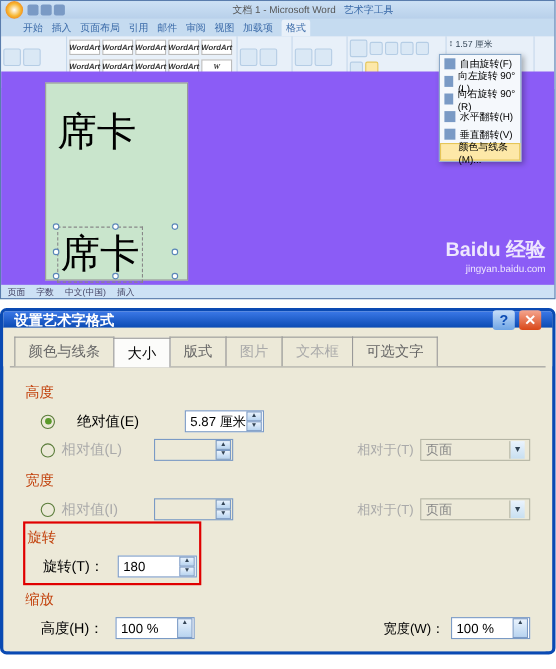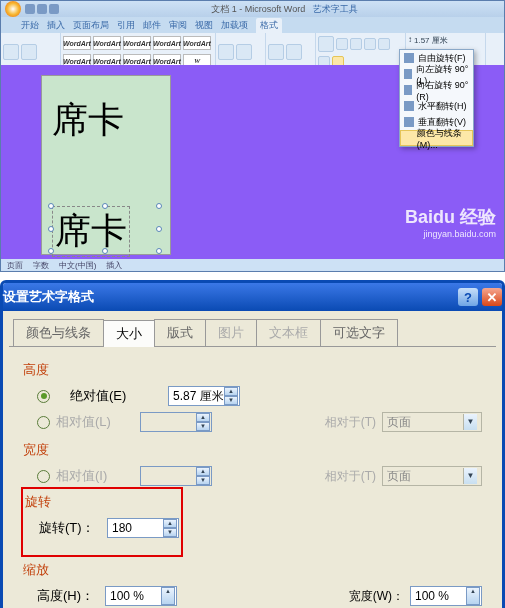--- a/index.html
+++ b/index.html
@@ -28,28 +28,28 @@
     .menu-item { height: 16px; font-size: 9px; display: flex; align-items: center; padding: 0 4px; gap: 4px; }
     .menu-item:hover, .menu-hl { background: #fde8a8; border: 1px solid #e5c558; }
     .menu-icon { width: 10px; height: 10px; background: #7a9ac5; }
     
     .doc-area { position: absolute; top: 64px; left: 0; right: 0; bottom: 12px; background: #8b5cf6; }
     .page { position: absolute; left: 40px; top: 10px; width: 130px; height: 180px; background: #c9e5cc; border: 1px solid #999; }
     .text1, .text2 { position: absolute; font-family: KaiTi, serif; font-size: 36px; color: #000; }
     .text1 { top: 20px; left: 10px; }
     .text2 { top: 130px; left: 10px; border: 1px dashed #888; padding: 0 2px; }
     .handle { position: absolute; width: 6px; height: 6px; background: #fff; border: 1px solid #5a86b8; border-radius: 50%; }
-    .watermark { position: absolute; right: 8px; bottom: 20px; color: #fff; opacity: 0.85; text-align: right; }
+    .watermark { position: absolute; right: 8px; bottom: 10px; color: #fff; opacity: 0.85; text-align: right; }
     .watermark-logo { font-size: 18px; font-weight: bold; }
     .watermark-sub { font-size: 9px; }
     .statusbar { position: absolute; bottom: 0; height: 12px; left: 0; right: 0; background: #cde1f5; font-size: 8px; display: flex; align-items: center; padding: 0 6px; gap: 10px; color: #446; }
     
     
     .dialog { width: 505px; border: 3px solid #0a4ab3; border-radius: 6px; margin-top: 8px; background: #ece9d8; position: relative; }
-    .dlg-title { height: 28px; background: linear-gradient(#3b78e7,#0a4ab3); color: #fff; display: flex; align-items: center; padding: 0 0; font-size: 13px; font-weight: bold; border-radius: 3px 3px 0 0; }
+    .dlg-title { height: 15px; background: linear-gradient(#3b78e7,#0a4ab3); color: #fff; display: flex; align-items: center; padding: 0 10px; font-size: 13px; font-weight: bold; border-radius: 3px 3px 0 0; }
     .dlg-title-text { flex: 1; }
     .help-btn, .close-btn { width: 20px; height: 18px; border-radius: 3px; display: flex; align-items: center; justify-content: center; font-weight: bold; margin-left: 4px; }
     .help-btn { background: linear-gradient(#c8dff9,#6fa5e5); color: #0a4ab3; }
     .close-btn { background: linear-gradient(#f5a68f,#d94718); color: #fff; }
     
     .tab-strip { display: flex; padding: 8px 10px 0; gap: 0; background: #ece9d8; }
     .dlg-tab { padding: 4px 12px; font-size: 13px; border: 1px solid #999; border-bottom: none; background: #ece9d8; color: #666; margin-right: -1px; }
     .dlg-tab.active { background: #fcfcfa; color: #000; position: relative; top: 1px; }
     .dlg-tab.disabled { color: #aaa; }
     
@@ -279,21 +279,21 @@
         <span class="disabled-text">相对于(T)</span>
         <div class="combo">
             <span>页面</span>
             <div class="combo-arrow">▼</div>
           </div>
       </div>
     </div>
     
     <div class="redbox" style="display:inline-block">
       <div class="section-label" style="margin-top:2px">旋转</div>
-      <div class="row indent" style="margin-bottom:12px">
+      <div class="row indent" style="margin-bottom:0">
         <span class="field-label-sm">旋转(T)：</span>
         <div class="spin-input">
             <span>180</span>
             <div class="spin-btns">
               <div class="spin-up">▲</div>
               <div class="spin-dn">▼</div>
             </div>
           </div>
       </div>
     </div>

